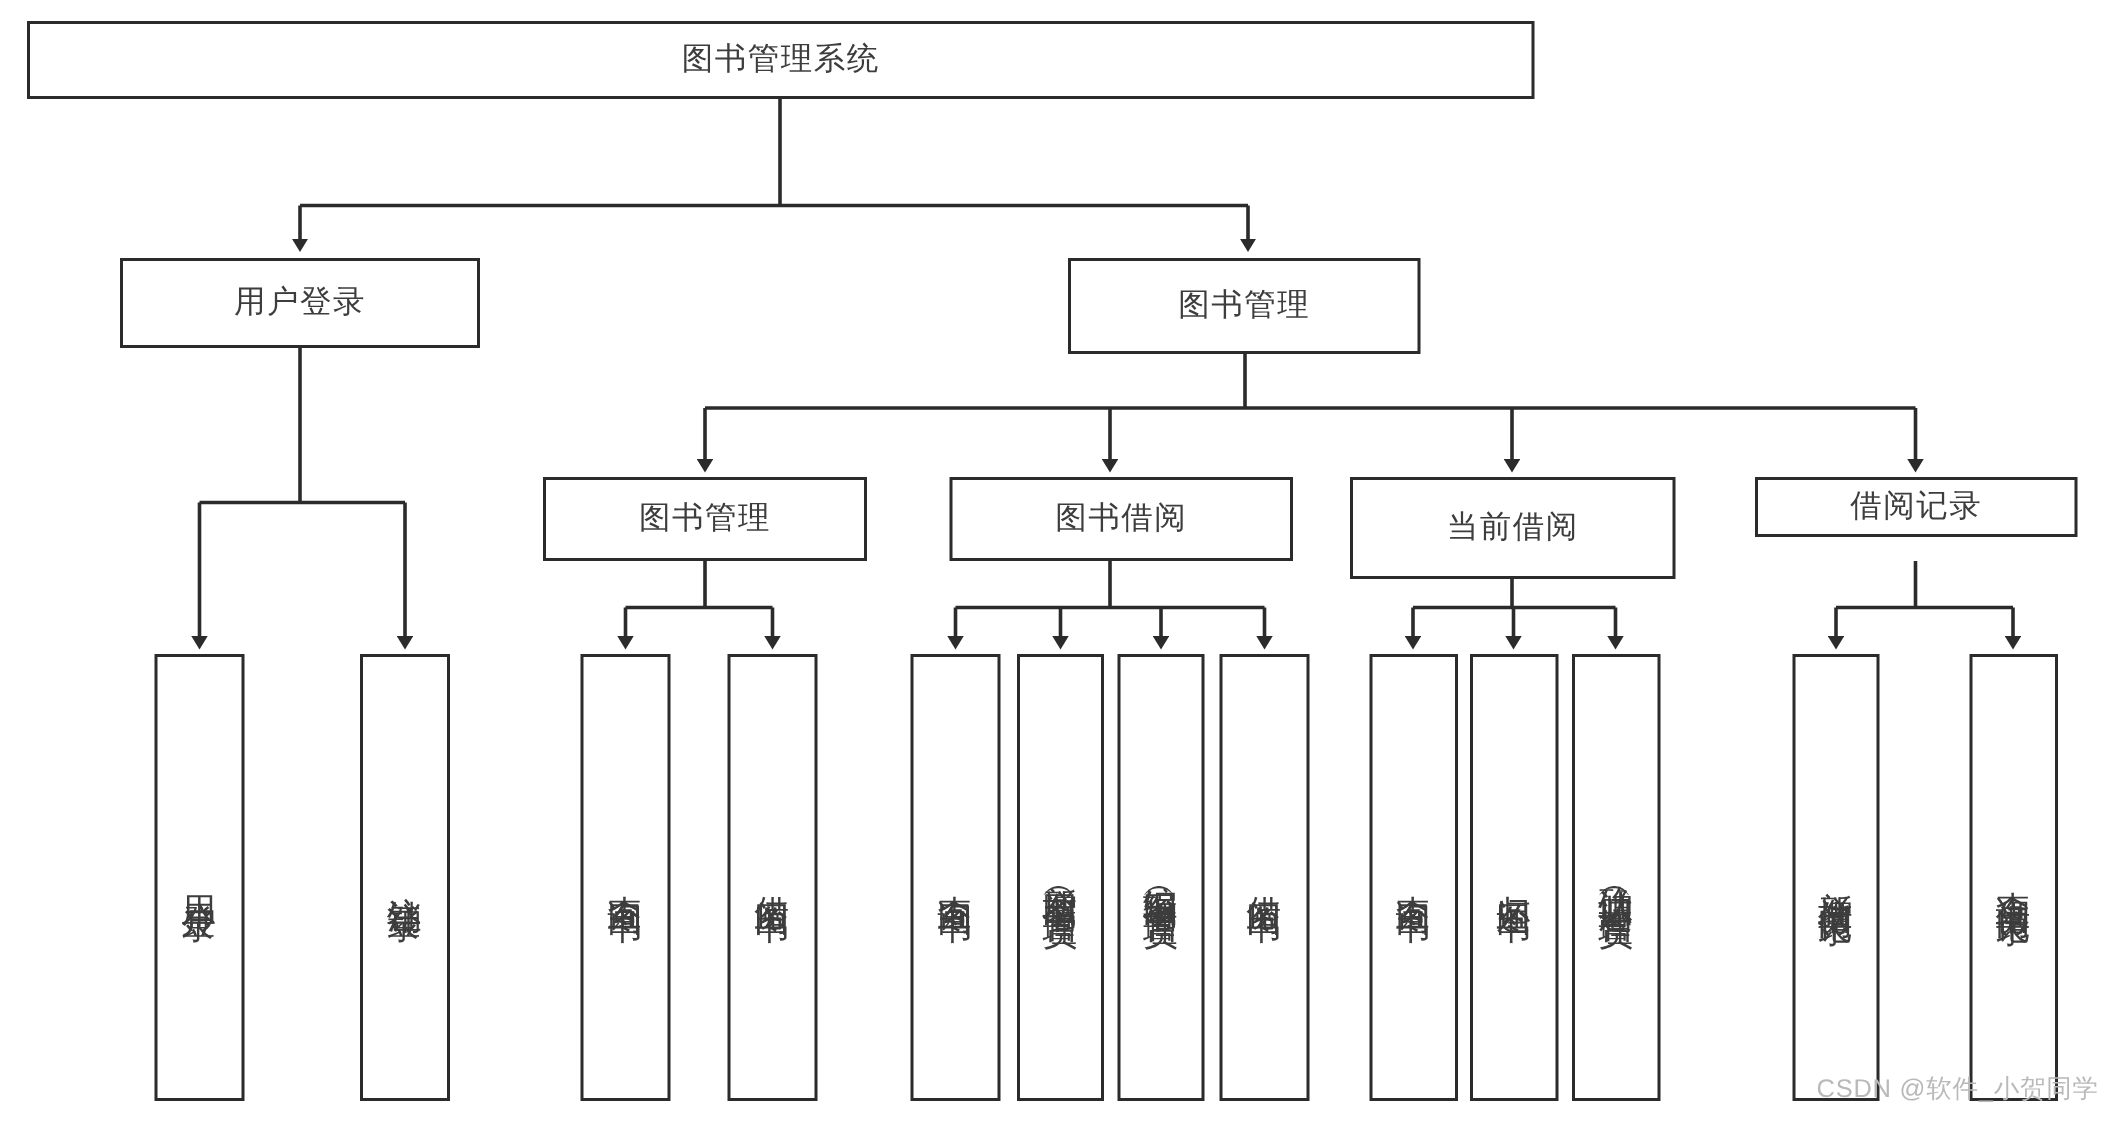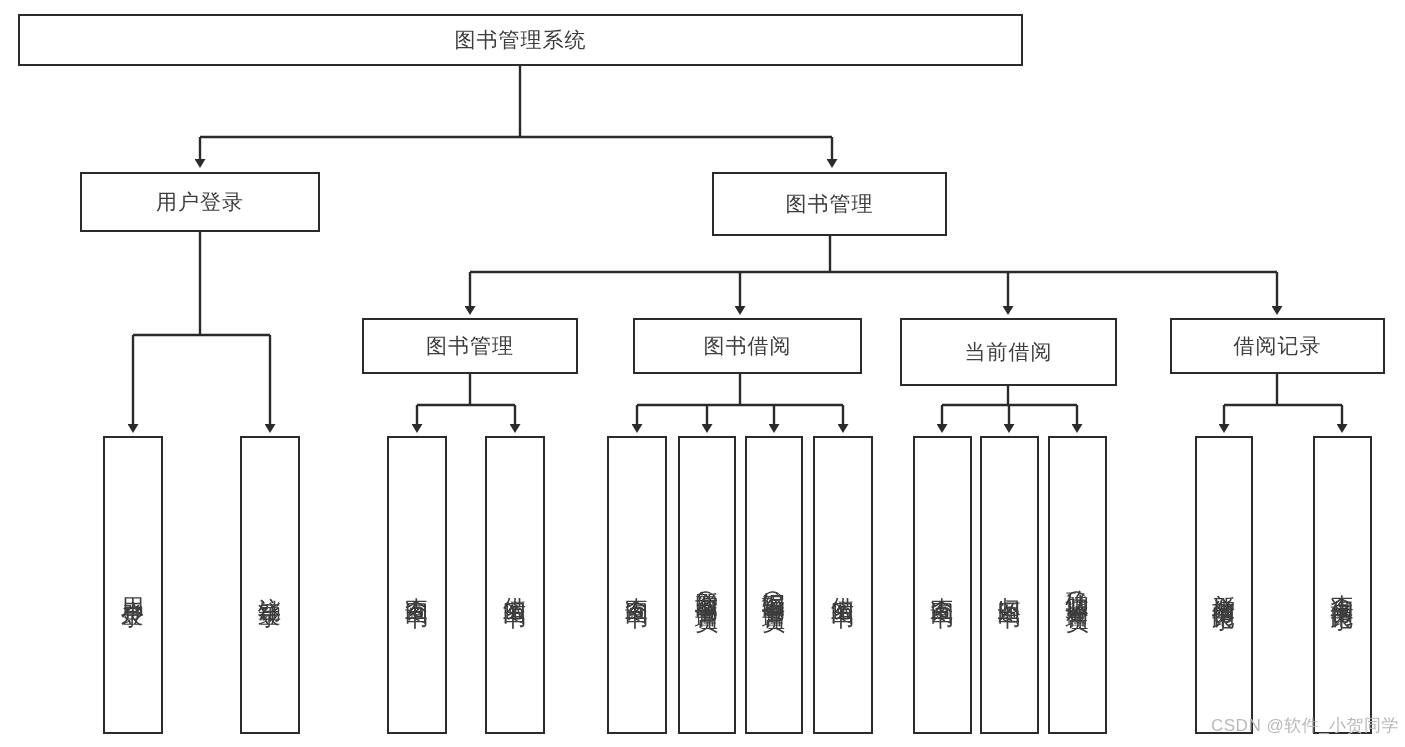--- a/index.html
+++ b/index.html
@@ -133,21 +133,21 @@
 
   <div class="node horiz" style="left: 362px; top: 318px; width: 216px; height: 56px;">
     <span class="lbl">图书管理</span>
   </div>
   <div class="node horiz" style="left: 633px; top: 318px; width: 229px; height: 56px;">
     <span class="lbl">图书借阅</span>
   </div>
   <div class="node horiz" style="left: 900px; top: 318px; width: 217px; height: 68px;">
     <span class="lbl">当前借阅</span>
   </div>
-  <div class="node horiz" style="left: 1170px; top: 318px; width: 215px; height: 56px;">
+  <div class="node horiz" style="left: 1170px; top: 318px; width: 215px; height: 40px;">
     <span class="lbl">借阅记录</span>
   </div>
 
   <div class="node vert" style="left: 103px; top: 436px; width: 60px; height: 298px;">
     <span class="lbl">用户登录</span>
   </div>
   <div class="node vert" style="left: 240px; top: 436px; width: 60px; height: 298px;">
     <span class="lbl">注销登录</span>
   </div>
   <div class="node vert" style="left: 387px; top: 436px; width: 60px; height: 298px;">

